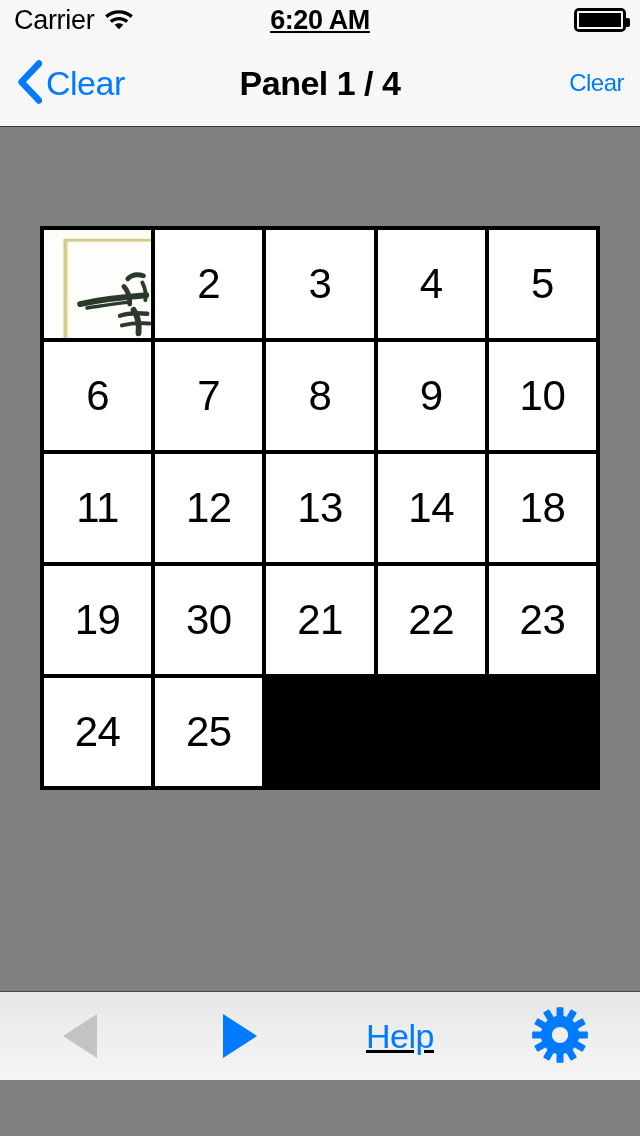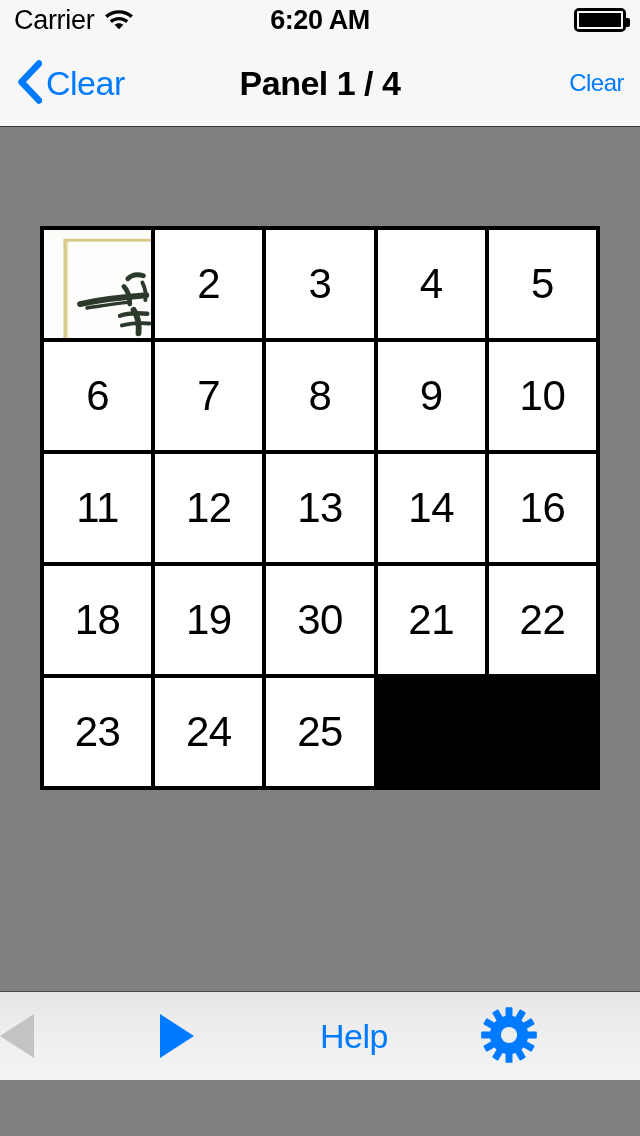--- a/index.html
+++ b/index.html
@@ -33,20 +33,21 @@
     font-size:27px; color:#000; letter-spacing:-0.3px;
     line-height:1;
   }
   .wifi-icon { display:block; }
   .status-time {
     position:absolute; left:0; right:0;
     text-align:center;
     font-size:27px; font-weight:bold; color:#000;
     letter-spacing:-0.4px;
     pointer-events:none;
+    text-decoration:underline;
   }
   .status-right {
     margin-left:auto; display:flex; align-items:center;
   }
   .battery {
     position:relative;
     width:52px; height:24px;
     border:3px solid #000; border-radius:5px;
     display:flex; align-items:center;
   }
@@ -133,23 +134,23 @@
   
   .toolbar {
     height:89px;
     background:linear-gradient(to bottom, #e6e6e6 0%, #eeeeee 45%, #f4f4f4 100%);
     border-top:1px solid #494949;
     display:flex; align-items:center;
     flex:0 0 auto;
   }
   .tb-item {
     flex:1 1 0;
-    display:flex; align-items:center; 
+    display:flex; align-items:center; justify-content:center;
     background:none; border:none; padding:0;
-    cursor:pointer; height:100%;
+    cursor:pointer; height:100%;text-decoration:underline;
   }
   .tri-left {
     width:0; height:0;
     border-top:22px solid transparent;
     border-bottom:22px solid transparent;
     border-right:34px solid #c3c3c3;
   }
   .tri-right {
     width:0; height:0;
     border-top:22px solid transparent;
@@ -255,23 +256,20 @@
           <span>11</span>
         </div>
         <div class="tile">
           <span>12</span>
         </div>
         <div class="tile">
           <span>13</span>
         </div>
         <div class="tile">
           <span>14</span>
-        </div>
-        <div class="tile">
-          <span>16</span>
         </div>
         <div class="tile">
           <span>18</span>
         </div>
         <div class="tile">
           <span>19</span>
         </div>
         <div class="tile">
           <span>30</span>
         </div>

